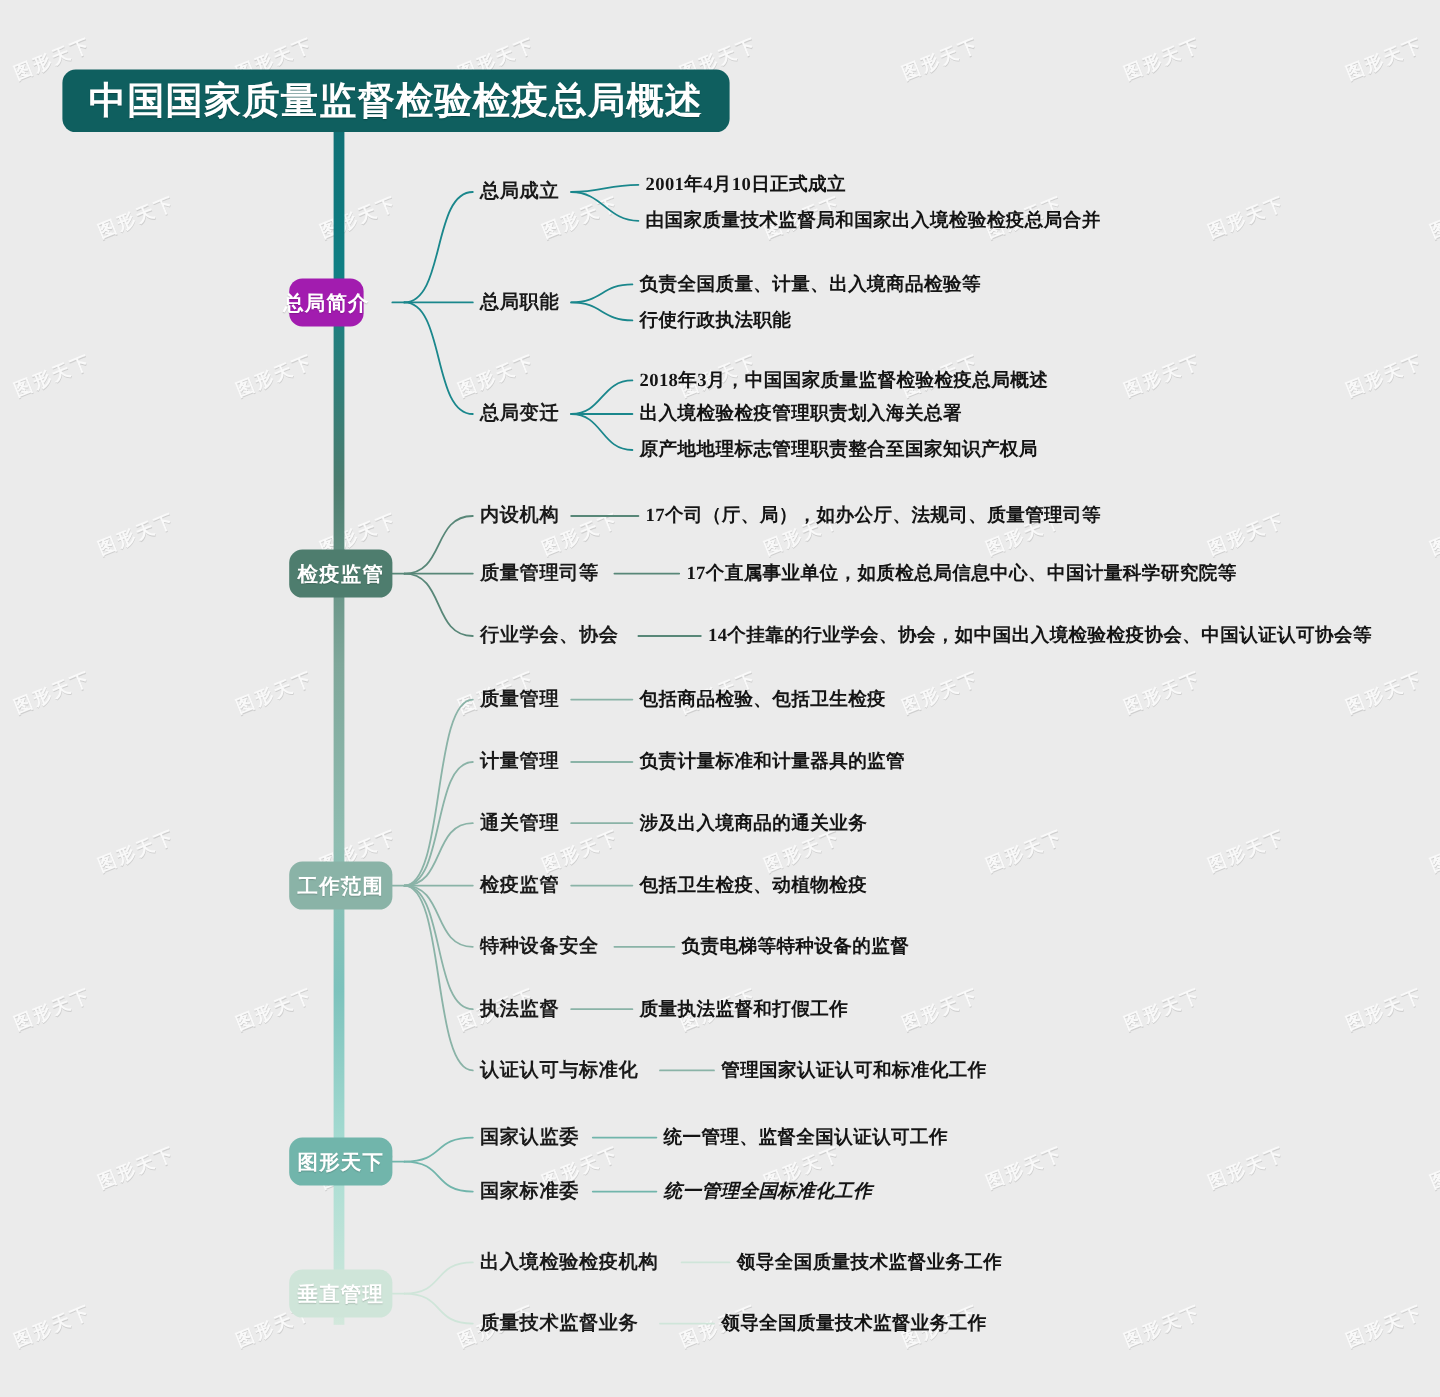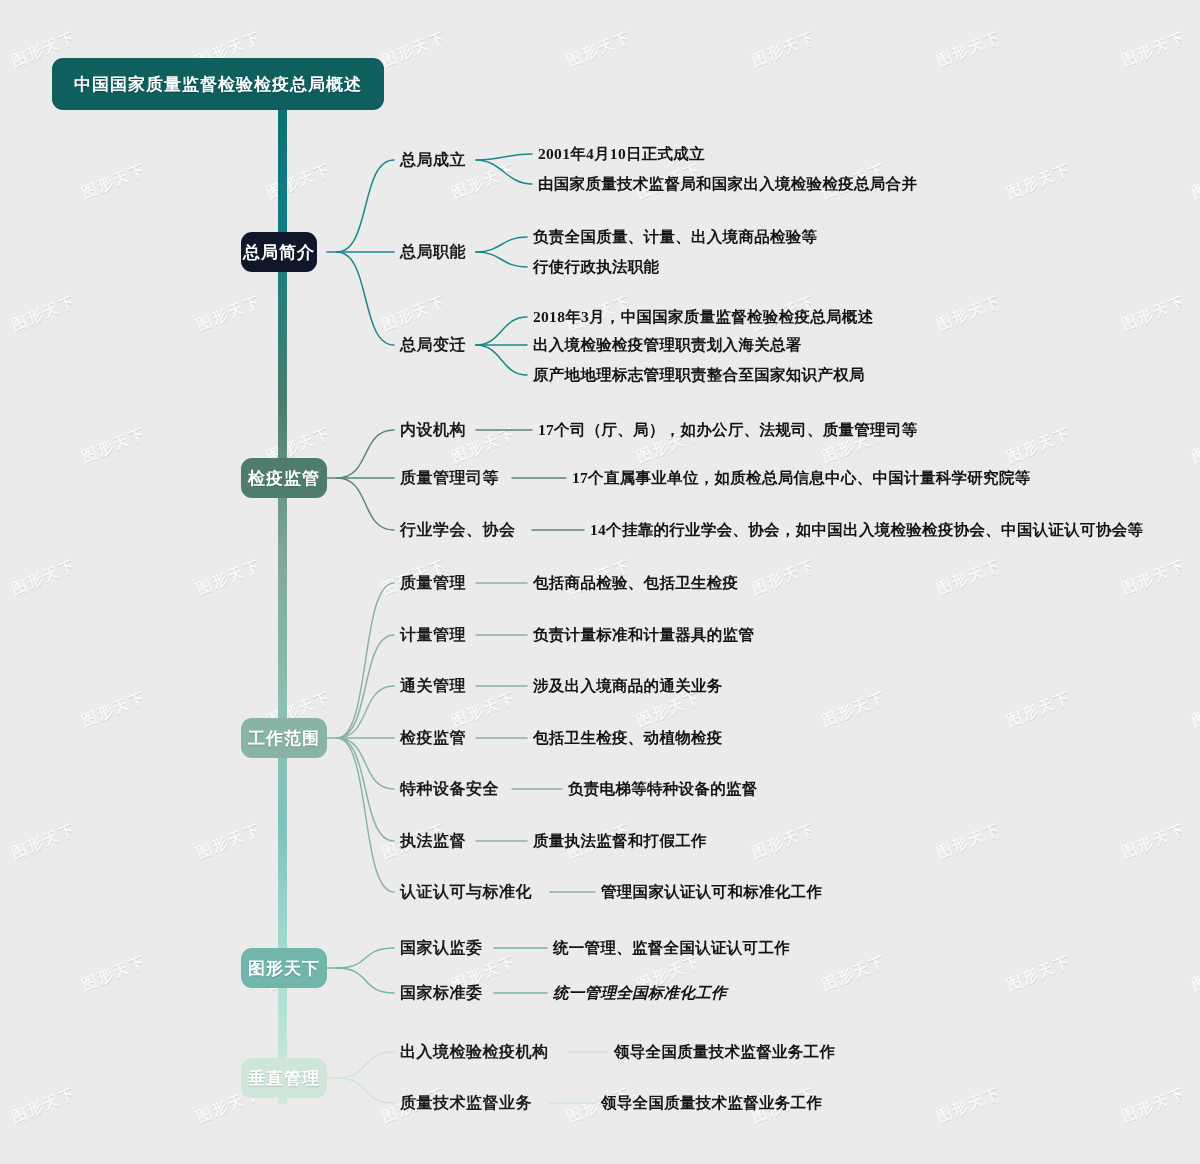--- a/index.html
+++ b/index.html
@@ -58,21 +58,21 @@
   
   #title-box {
     position: absolute;
     left: 52px; top: 58px;
     height: 52px;
     padding: 0 22px;
     display: flex; align-items: center;
     background: #0f5f5f;
     border-radius: 11px;
     color: #ffffff;
-    font-size: 17px;
+    font-size: 31px;
     font-weight: 700;
     letter-spacing: 1px;
     white-space: nowrap;
     z-index: 6;
     text-shadow: 0 1px 1px rgba(0,0,0,.25);
   }
   
   .l1 {
     position: absolute;
     height: 40px;
@@ -226,21 +226,21 @@
       <path d="M 327 1078 L 337 1078" stroke="#cfe5d9" stroke-width="1.6" fill="none" stroke-linecap="round"></path>
       <path d="M 337 1078 C 371 1078, 360 1052, 394 1052" stroke="#cfe5d9" stroke-width="1.5" fill="none" stroke-linecap="round"></path>
       <path d="M 568 1052 L 608 1052" stroke="#cfe5d9" stroke-width="1.5" fill="none" stroke-linecap="round"></path>
       <path d="M 337 1078 C 371 1078, 360 1103, 394 1103" stroke="#cfe5d9" stroke-width="1.5" fill="none" stroke-linecap="round"></path>
       <path d="M 550 1103 L 595 1103" stroke="#cfe5d9" stroke-width="1.5" fill="none" stroke-linecap="round"></path>
     </svg>
 
   <div id="title-box" style="background: rgb(15, 95, 95);">中国国家质量监督检验检疫总局概述</div>
 
   <div id="nodes">
-      <div class="l1" style="left: 241px; top: 232px; width: 76px; background: #0f172a;">总局简介</div>
+      <div class="l1" style="left: 241px; top: 232px; width: 62px; background: #a21caf;">总局简介</div>
       <div class="l3" style="left: 538px; top: 154px;">2001年4月10日正式成立</div>
       <div class="l3" style="left: 538px; top: 184px;">由国家质量技术监督局和国家出入境检验检疫总局合并</div>
       <div class="l2" style="left: 400px; top: 160px;">总局成立</div>
       <div class="l3" style="left: 533px; top: 237px;">负责全国质量、计量、出入境商品检验等</div>
       <div class="l3" style="left: 533px; top: 267px;">行使行政执法职能</div>
       <div class="l2" style="left: 400px; top: 252px;">总局职能</div>
       <div class="l3" style="left: 533px; top: 317px;">2018年3月，中国国家质量监督检验检疫总局概述</div>
       <div class="l3" style="left: 533px; top: 345px;">出入境检验检疫管理职责划入海关总署</div>
       <div class="l3" style="left: 533px; top: 375px;">原产地地理标志管理职责整合至国家知识产权局</div>
       <div class="l2" style="left: 400px; top: 345px; text-align: center;">总局变迁</div>

